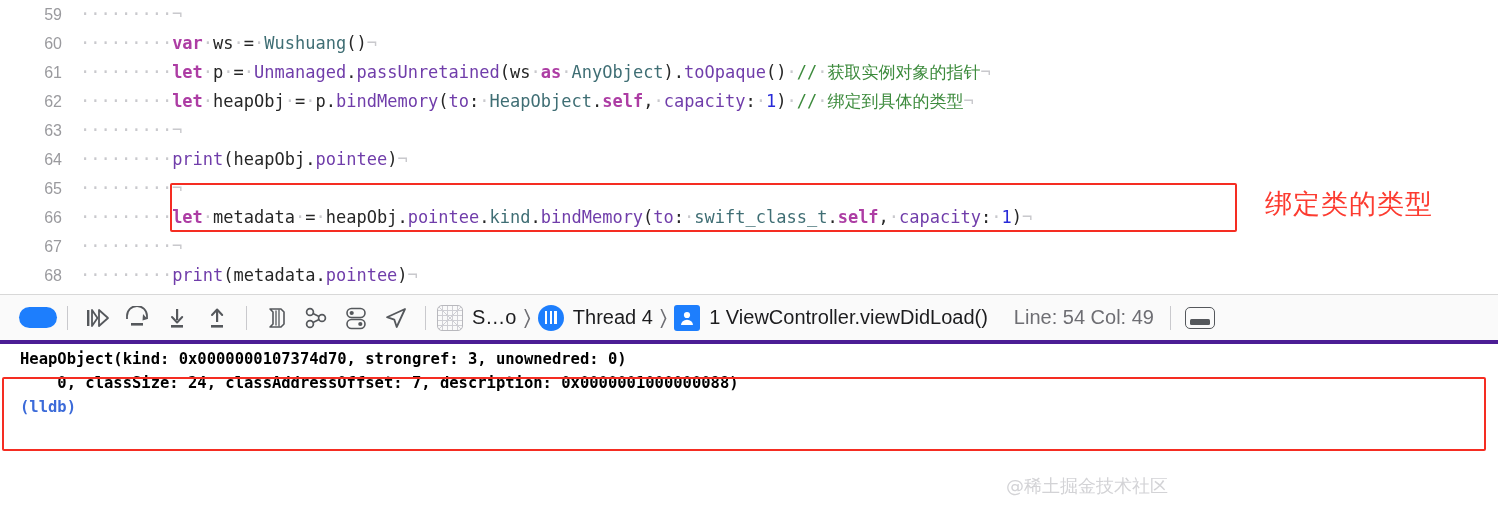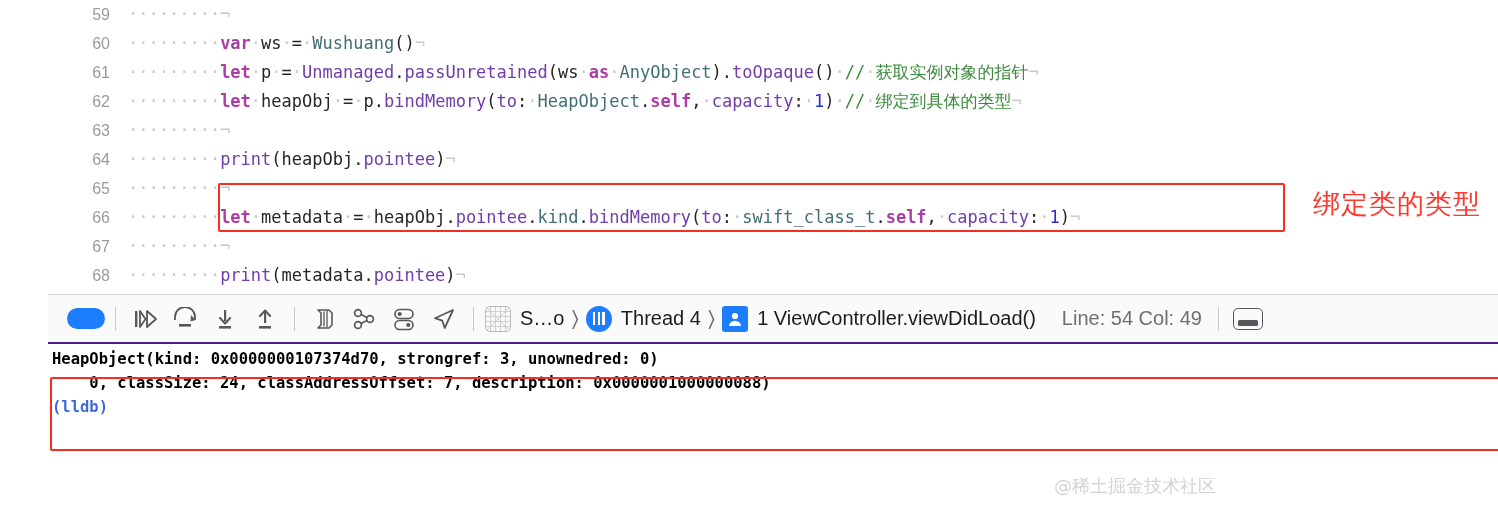--- a/index.html
+++ b/index.html
@@ -3,21 +3,21 @@
 <meta charset="utf-8">
 <style>
   * { box-sizing: border-box; }
   html, body {
     margin: 0; padding: 0;
     width: 1498px; height: 510px;
     background: #ffffff;
     font-family: "Liberation Sans", sans-serif;
     overflow: hidden;
   }
-  #root { position: relative; width: 1196px; height: 510px; background:#4c1d95;margin-left:48px; }
+  #root { position: relative; width: 1196px; height: 510px; background:#4c1d95; }
 
   
   .editor {
     position: absolute; left: 0; top: 0; width: 1498px; height: 295px;
     background: #ffffff; overflow: hidden;
   }
   .code-line {
     position: relative;
     height: 29px;
     line-height: 29px;
@@ -63,21 +63,21 @@
     font-family: "DejaVu Sans", sans-serif;
     letter-spacing: 1px;
     white-space: nowrap;
   }
 
   
   .toolbar {
     position: absolute; left:0; top: 294px; width: 1498px; height: 50px;
     background: #fafafa;
     border-top: 1px solid #d8d8d8;
-    border-bottom: 2px solid #4c1d95;
+    border-bottom: 4px solid #4c1d95;
     display: flex; align-items: center;
   }
   .tb-icon {
     width: 40px; height: 40px;
     display: flex; align-items: center; justify-content: center;
     color: #55585c;
     flex: none;
   }
   .tb-sep { width: 1px; height: 24px; background: #c9c9cd; margin: 0 9px; flex:none; }
   .tb-spacer { flex: none; }
@@ -127,21 +127,21 @@
   
   .console {
     position: absolute; left: 0; top: 344px; width: 1498px; height: 166px;
     background: #ffffff;
     font-family: "DejaVu Sans Mono", monospace;
     font-size: 15.5px;
     font-weight: bold;
     color: #000000;
     padding-top: 3px;
   }
-  .cons-line { white-space: pre; line-height: 24px; padding-left: 4px; }
+  .cons-line { white-space: pre; line-height: 24px; padding-left: 20px; }
   .cons-line.lldb { color: #3c6bd9; }
   .redbox-console {
     position: absolute;
     left: 2px; top: 33px; width: 1484px; height: 74px;
     border: 2.5px solid #f52d22;
     border-radius: 2px;
     pointer-events:none;
   }
   .watermark {
     position: absolute; right: 28px; bottom: 12px;

